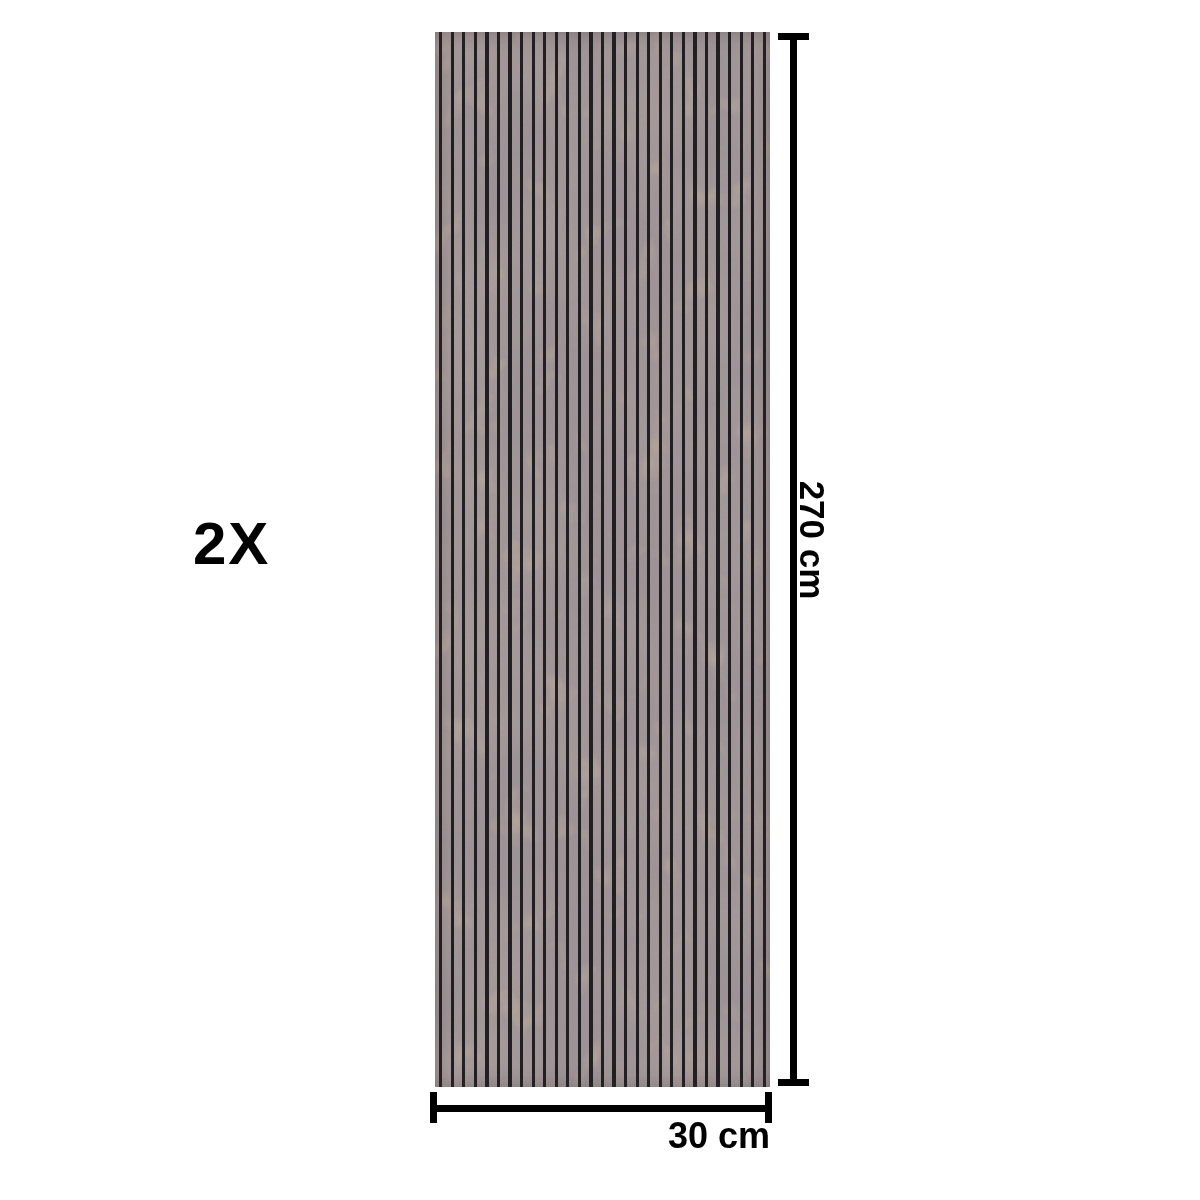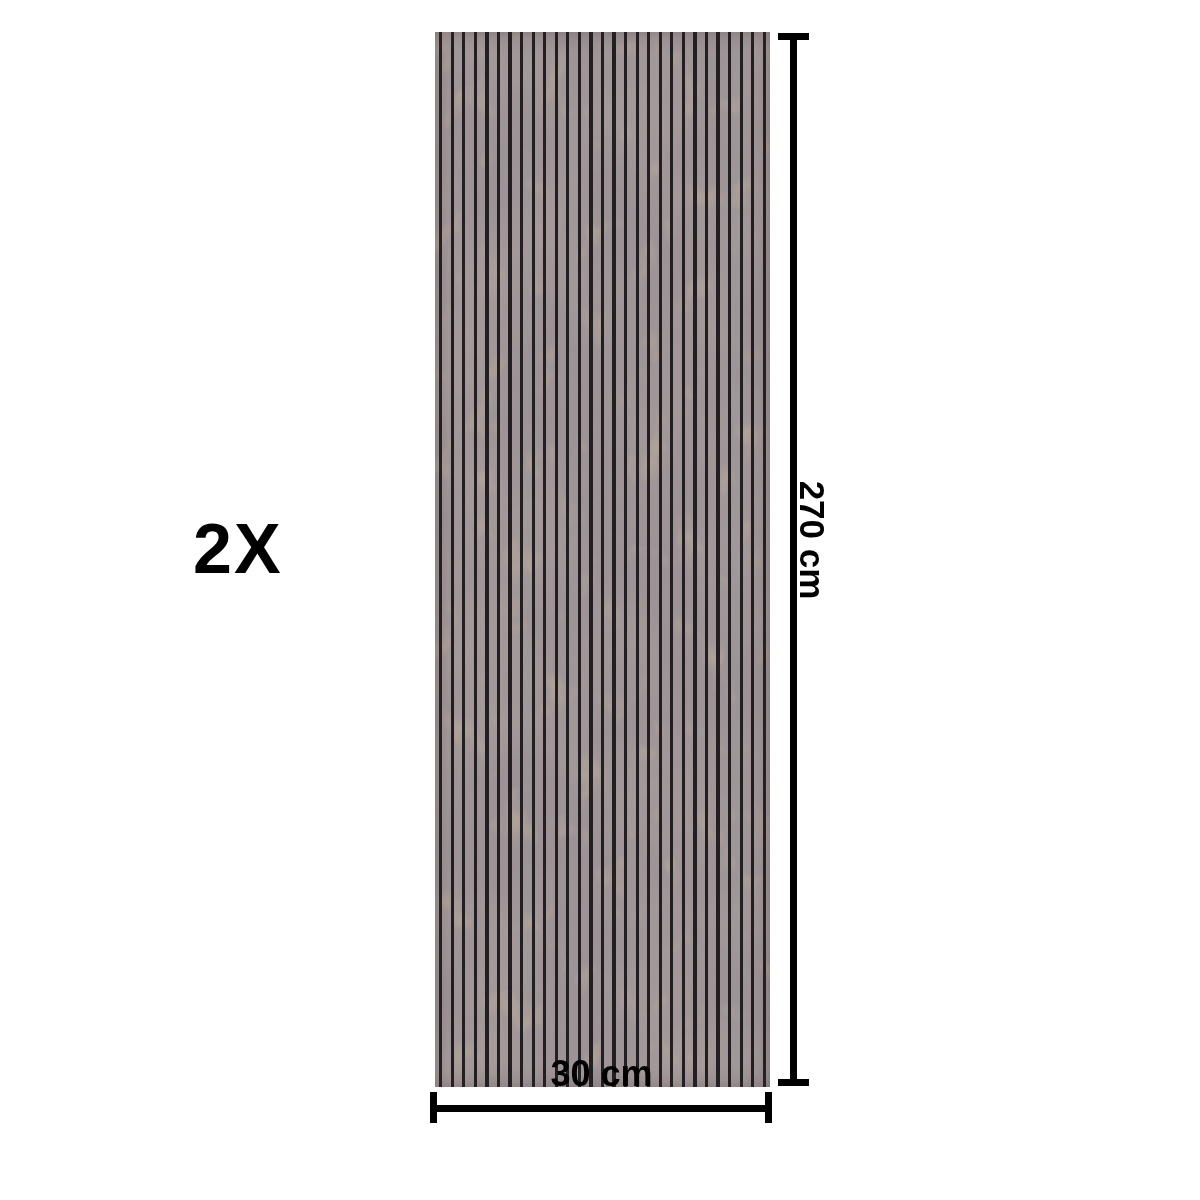--- a/index.html
+++ b/index.html
@@ -14,21 +14,21 @@
     height: 1200px;
     background: #ffffff;
     overflow: hidden;
   }
 
   
   .qty {
     position: absolute;
     left: 193px;
     top: 514px;
-    font-size: 70px;
+    font-size: 60px;
     font-weight: bold;
     line-height: 1;
     letter-spacing: 2px;
     color: #000000;
   }
 
   
   .panel {
     position: absolute;
     left: 435px;
@@ -105,23 +105,23 @@
     top: 1092px;
     width: 7px;
     height: 31px;
     background: #000000;
   }
   .htick.left { left: 430px; }
   .htick.right { left: 765px; }
   .hlabel {
     position: absolute;
     left: 433px;
-    top: 1053px;
+    top: 1115px;
     width: 337px;
-    text-align: center;
+    text-align: right;
     font-size: 36px;
     font-weight: bold;
     color: #000000;
     white-space: nowrap;
   }
 </style>
 </head>
 <body>
 
 <div class="stage">

